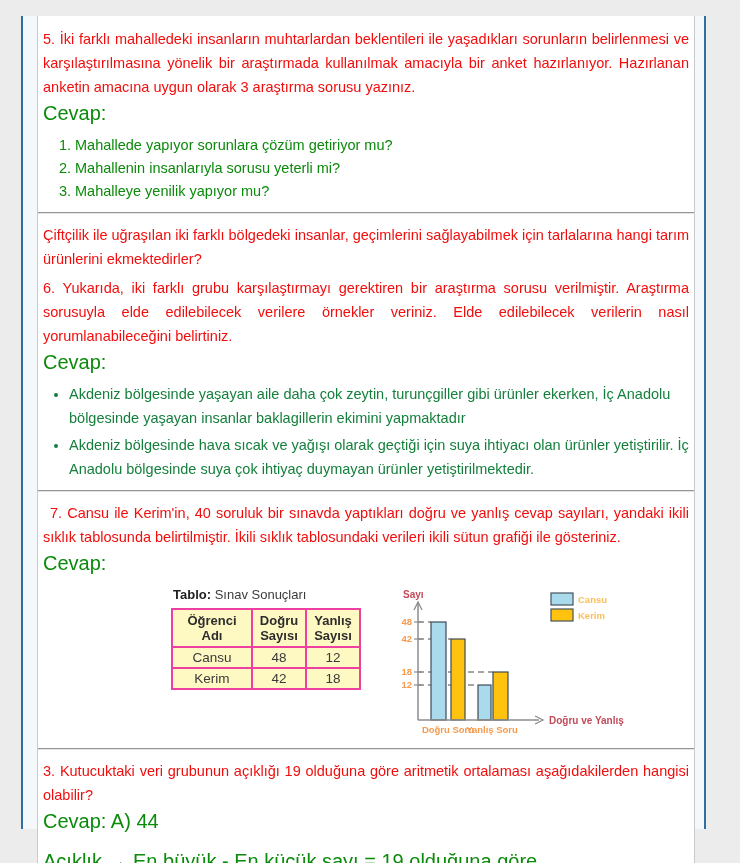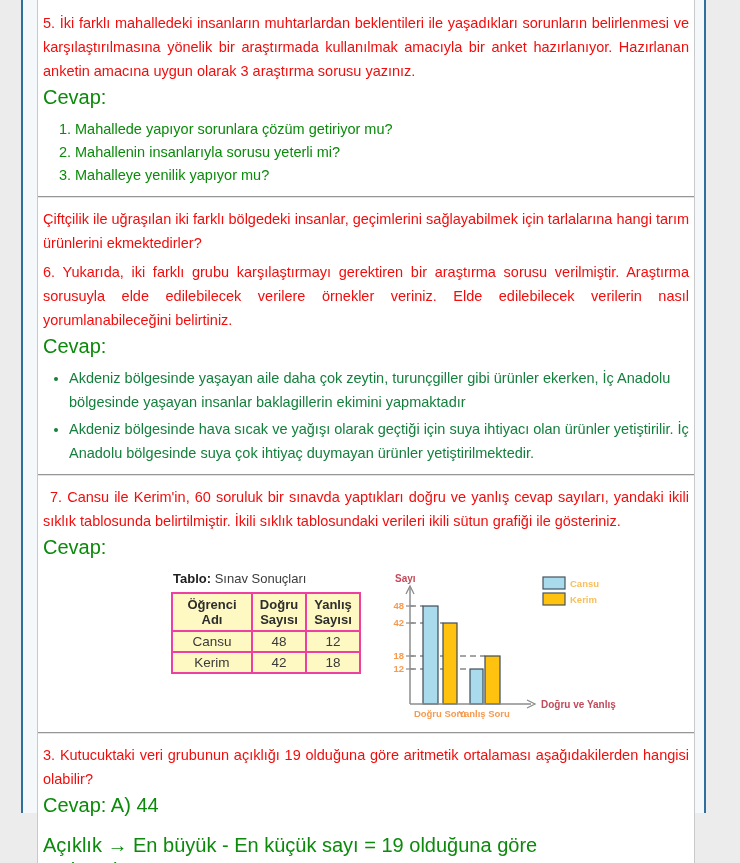--- a/index.html
+++ b/index.html
@@ -3,21 +3,21 @@
 <meta charset="utf-8">
 <style>
   * { box-sizing: border-box; }
   html, body { margin: 0; padding: 0; }
   body {
     width: 740px; height: 863px; overflow: hidden;
     background: #ececed;
     font-family: "Liberation Sans", sans-serif;
   }
   .frame {
-    margin: 0 34px 0 21px; height: 813px;
+    margin: 16px 34px 0 21px; height: 813px;
     border-left: 2px solid #2f6f9e; border-right: 2px solid #2f6f9e;
     background: #f4f8fa;
   }
   .panel {
     margin: 0 9px 0 14px; height: 863px; overflow: hidden;
     background: #ffffff;
     border-left: 1px solid #c9c9c9; border-right: 1px solid #c9c9c9;
     padding: 6px 5px 0 5px;
   }
   .q {
@@ -38,21 +38,21 @@
     color: #15803d; font-size: 14.5px; line-height: 24px;
     margin: 8px 0 8px 0; padding-left: 26px;
   }
   ul.a-list li { margin: 0 0 3px 0; }
   .divider {
     height: 2px; margin: 9px -5px;
     background: #969696; border-bottom: 1px solid #e3e3e3;
   }
   .figure {
     display: flex; align-items: flex-start;
-    margin: 12px 0 4px 128px; gap: 30px;
+    margin: 12px 0 4px 128px; gap: 38px;
   }
   .caption { font-size: 13px; color: #3c3c3c; margin: 0 0 6px 2px; }
   .caption b { color: #1f1f1f; }
   table.freq { border-collapse: collapse; background: #fef9c3; }
   table.freq th, table.freq td {
     border: 2px solid #ee3fa3; text-align: center; vertical-align: middle;
   }
   table.freq th {
     font-size: 13px; font-weight: bold; color: #2d2d2d;
     padding: 3px 5px; width: 54px;
@@ -91,21 +91,21 @@
       <p class="a">Cevap:</p>
       <ul class="a-list">
         <li>Akdeniz bölgesinde yaşayan aile daha çok zeytin, turunçgiller gibi ürünler ekerken, İç Anadolu bölgesinde yaşayan insanlar baklagillerin ekimini yapmaktadır</li>
         <li>Akdeniz bölgesinde hava sıcak ve yağışı olarak geçtiği için suya ihtiyacı olan ürünler yetiştirilir. İç Anadolu bölgesinde suya çok ihtiyaç duymayan ürünler yetiştirilmektedir.</li>
       </ul>
     </section>
 
     <div class="divider"></div>
 
     <section>
-      <p class="q q-indent">7. Cansu ile Kerim'in, 60 soruluk bir sınavda yaptıkları doğru ve yanlış cevap sayıları, yandaki ikili sıklık tablosunda belirtilmiştir. İkili sıklık tablosundaki verileri ikili sütun grafiği ile gösteriniz.</p>
+      <p class="q q-indent">7. Cansu ile Kerim'in, 40 soruluk bir sınavda yaptıkları doğru ve yanlış cevap sayıları, yandaki ikili sıklık tablosunda belirtilmiştir. İkili sıklık tablosundaki verileri ikili sütun grafiği ile gösteriniz.</p>
       <p class="a">Cevap:</p>
 
       <div class="figure">
         <div>
           <p class="caption">
             <b>Tablo:</b>
             <span>Sınav Sonuçları</span>
           </p>
           <table class="freq">
             <tbody>

